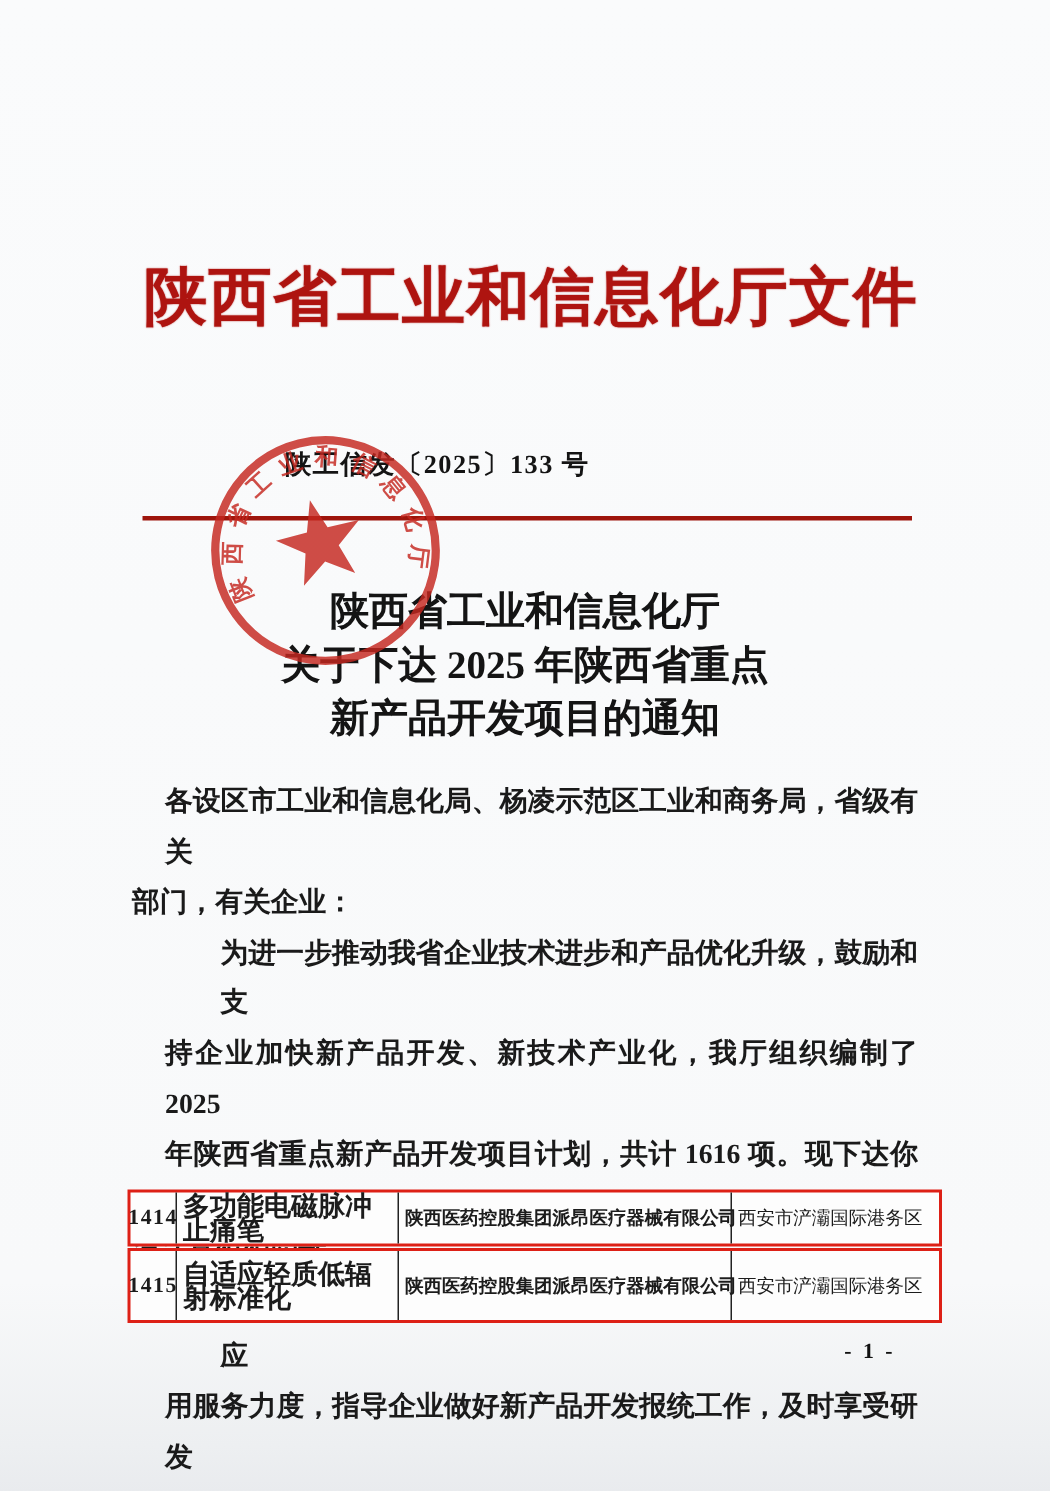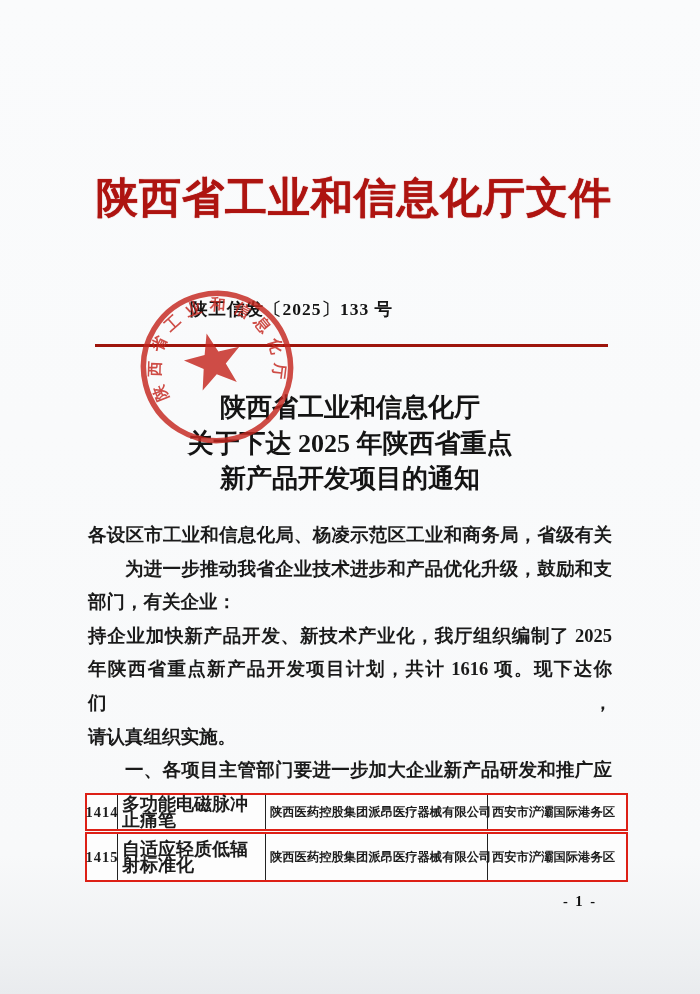--- a/index.html
+++ b/index.html
@@ -26,39 +26,39 @@
   .doc-heading{
     position:absolute;top:390px;left:0;width:700px;text-align:center;z-index:2;
     font-size:26px;font-weight:800;line-height:35.5px;color:#141414;
   }
   .body-text{
     position:absolute;top:519px;left:88px;width:524px;z-index:2;
     font-size:18.5px;font-weight:600;line-height:33.6px;color:#1a1a1a;
   }
   .body-line{white-space:nowrap;}
   .body-line.fill{
-    white-space:normal;text-align:justify;text-align-last:justify;
+    white-space:normal;text-align:justify;text-align-last:justify;margin-left:22px;
   }
   .body-line.indent{padding-left:37px;}
   .doc-table{position:absolute;left:85px;top:793px;width:543px;z-index:3;
     font-family:"Liberation Sans","DejaVu Sans",sans-serif;}
   .t-row{
     border:2.5px solid #dd2016;margin-bottom:1px;background:#fdfdfd;
     display:flex;align-items:stretch;box-sizing:border-box;
   }
   .t-row .cell{
     border-right:1.3px solid #222;display:flex;flex-direction:column;
     justify-content:center;box-sizing:border-box;padding:2px 4px;
   }
   .t-row .cell:last-child{border-right:none;}
   .cell.c-id{width:31px;align-items:center;font-family:"Liberation Serif",serif;
     font-size:14.5px;font-weight:600;letter-spacing:1px;text-align:center;}
   .cell.c-product{width:148px;font-size:18px;font-weight:600;line-height:16.5px;}
   .cell.c-company{width:222px;font-size:12.3px;font-weight:600;white-space:nowrap;}
-  .cell.c-district{width:122px;font-size:12.3px;font-weight:700;white-space:nowrap;}
+  .cell.c-district{width:122px;font-size:12.3px;font-weight:400;white-space:nowrap;}
   .row-1{height:38px;}
   .row-2{height:50px;}
   .page-number{
     position:absolute;top:893px;left:540px;width:80px;text-align:center;
     font-size:14.5px;font-weight:600;letter-spacing:2px;color:#111;
   }
 </style>
 </head>
 <body>
 
@@ -71,22 +71,22 @@
   <div class="red-line"></div>
 
   <div class="doc-heading">
     <div>陕西省工业和信息化厅</div>
     <div>关于下达 2025 年陕西省重点</div>
     <div>新产品开发项目的通知</div>
   </div>
 
   <div class="body-text">
     <div class="body-line fill">各设区市工业和信息化局、杨凌示范区工业和商务局，省级有关</div>
+    <div class="body-line">部门，有关企业：</div>
     <div class="body-line fill indent">为进一步推动我省企业技术进步和产品优化升级，鼓励和支</div>
-    <div class="body-line">部门，有关企业：</div>
     <div class="body-line fill">持企业加快新产品开发、新技术产业化，我厅组织编制了 2025</div>
     <div class="body-line fill">年陕西省重点新产品开发项目计划，共计 1616 项。现下达你们，</div>
     <div class="body-line">请认真组织实施。</div>
     <div class="body-line fill indent">一、各项目主管部门要进一步加大企业新产品研发和推广应</div>
     <div class="body-line fill">用服务力度，指导企业做好新产品开发报统工作，及时享受研发</div>
   </div>
 
   <svg class="seal" viewBox="0 0 165 168" xmlns="http://www.w3.org/2000/svg">
     <g transform="rotate(-14 82 84)" fill="#c5271f" stroke="none">
       <circle cx="82" cy="84" r="73.5" fill="none" stroke="#c5271f" stroke-width="5.5"></circle>

